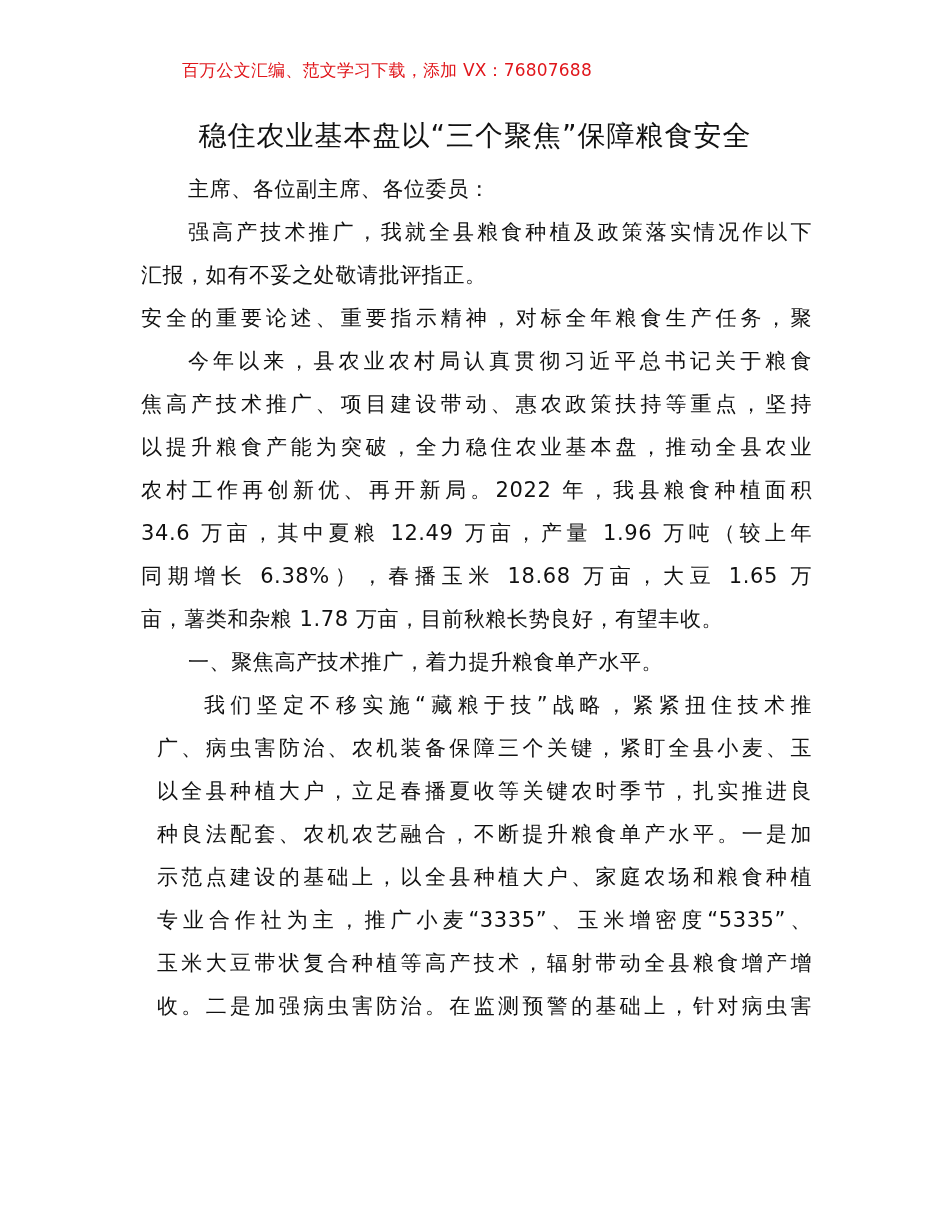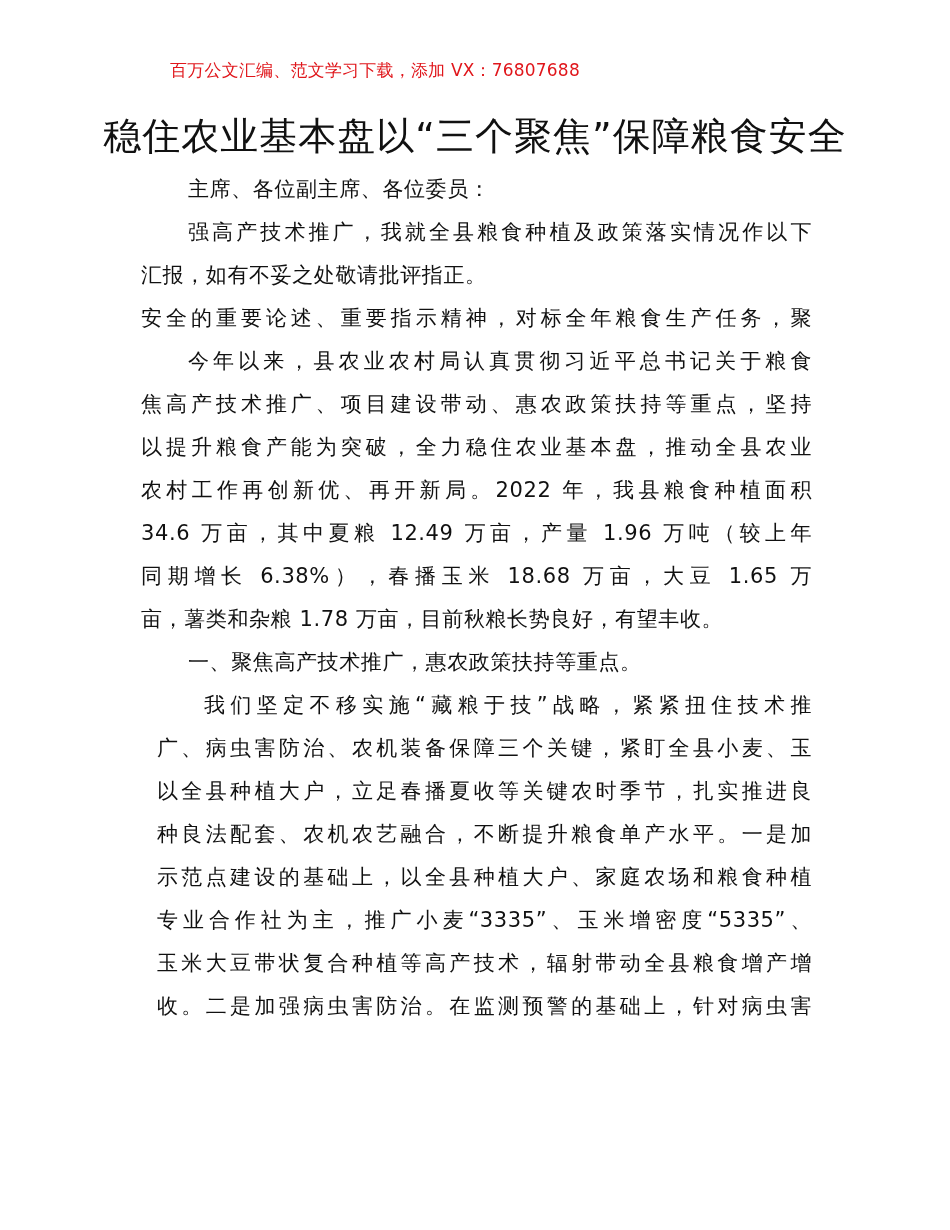--- a/index.html
+++ b/index.html
@@ -1,21 +1,21 @@
 <!DOCTYPE html>
 <html><head>
   <meta charset="utf-8">
   <style>
     html, body { margin: 0; padding: 0; background: #ffffff; }
     body { width: 950px; height: 1230px; position: relative; overflow: hidden;
       font-family: "DejaVu Sans", "Liberation Sans", sans-serif; color: #111111; }
-    .header { position: absolute; top: 56px; left: 0; width: 750px; text-align: center;
+    .header { position: absolute; top: 56px; left: 12px; width: 750px; text-align: center;
       color: #e0161b; font-size: 17px; line-height: 28px; letter-spacing: 0.2px; }
     .title { position: absolute; top: 113px; left: 0; width: 950px; text-align: center;
-      font-size: 38px; line-height: 46px; color: #111; letter-spacing: 1px; }
+      font-size: 28px; line-height: 46px; color: #111; letter-spacing: 1px; }
     .body { position: absolute; top: 168px; left: 141px; width: 671px; }
     .para { margin: 0; font-size: 21px; line-height: 43px; text-align: justify;
       text-indent: 2em; letter-spacing: 0.6px; }
     .line { display: block; white-space: nowrap; text-align: justify; text-align-last: justify; }
     .line.last { text-align-last: left; }
     .indent { padding-left: 47px; }
   </style>
 </head>
 <body>
 
@@ -38,21 +38,21 @@
     <span class="line indent">今年以来，县农业农村局认真贯彻习近平总书记关于粮食</span>
     <span class="line">焦高产技术推广、项目建设带动、惠农政策扶持等重点，坚持</span>
     <span class="line">以提升粮食产能为突破，全力稳住农业基本盘，推动全县农业</span>
     <span class="line">农村工作再创新优、再开新局。2022 年，我县粮食种植面积</span>
     <span class="line">34.6 万亩，其中夏粮 12.49 万亩，产量 1.96 万吨（较上年</span>
     <span class="line">同期增长 6.38%），春播玉米 18.68 万亩，大豆 1.65 万</span>
     <span class="line last">亩，薯类和杂粮 1.78 万亩，目前秋粮长势良好，有望丰收。</span>
   </div>
 
   <div class="para" style="text-indent:0;">
-    <span class="line last indent">一、聚焦高产技术推广，惠农政策扶持等重点。</span>
+    <span class="line last indent">一、聚焦高产技术推广，着力提升粮食单产水平。</span>
   </div>
 
   <div class="para" style="text-indent:0;margin-left:16px;">
     <span class="line indent">我们坚定不移实施“藏粮于技”战略，紧紧扭住技术推</span>
     <span class="line">广、病虫害防治、农机装备保障三个关键，紧盯全县小麦、玉</span>
     <span class="line">以全县种植大户，立足春播夏收等关键农时季节，扎实推进良</span>
     <span class="line">种良法配套、农机农艺融合，不断提升粮食单产水平。一是加</span>
     <span class="line">示范点建设的基础上，以全县种植大户、家庭农场和粮食种植</span>
     <span class="line">专业合作社为主，推广小麦“3335”、玉米增密度“5335”、</span>
     <span class="line">玉米大豆带状复合种植等高产技术，辐射带动全县粮食增产增</span>

